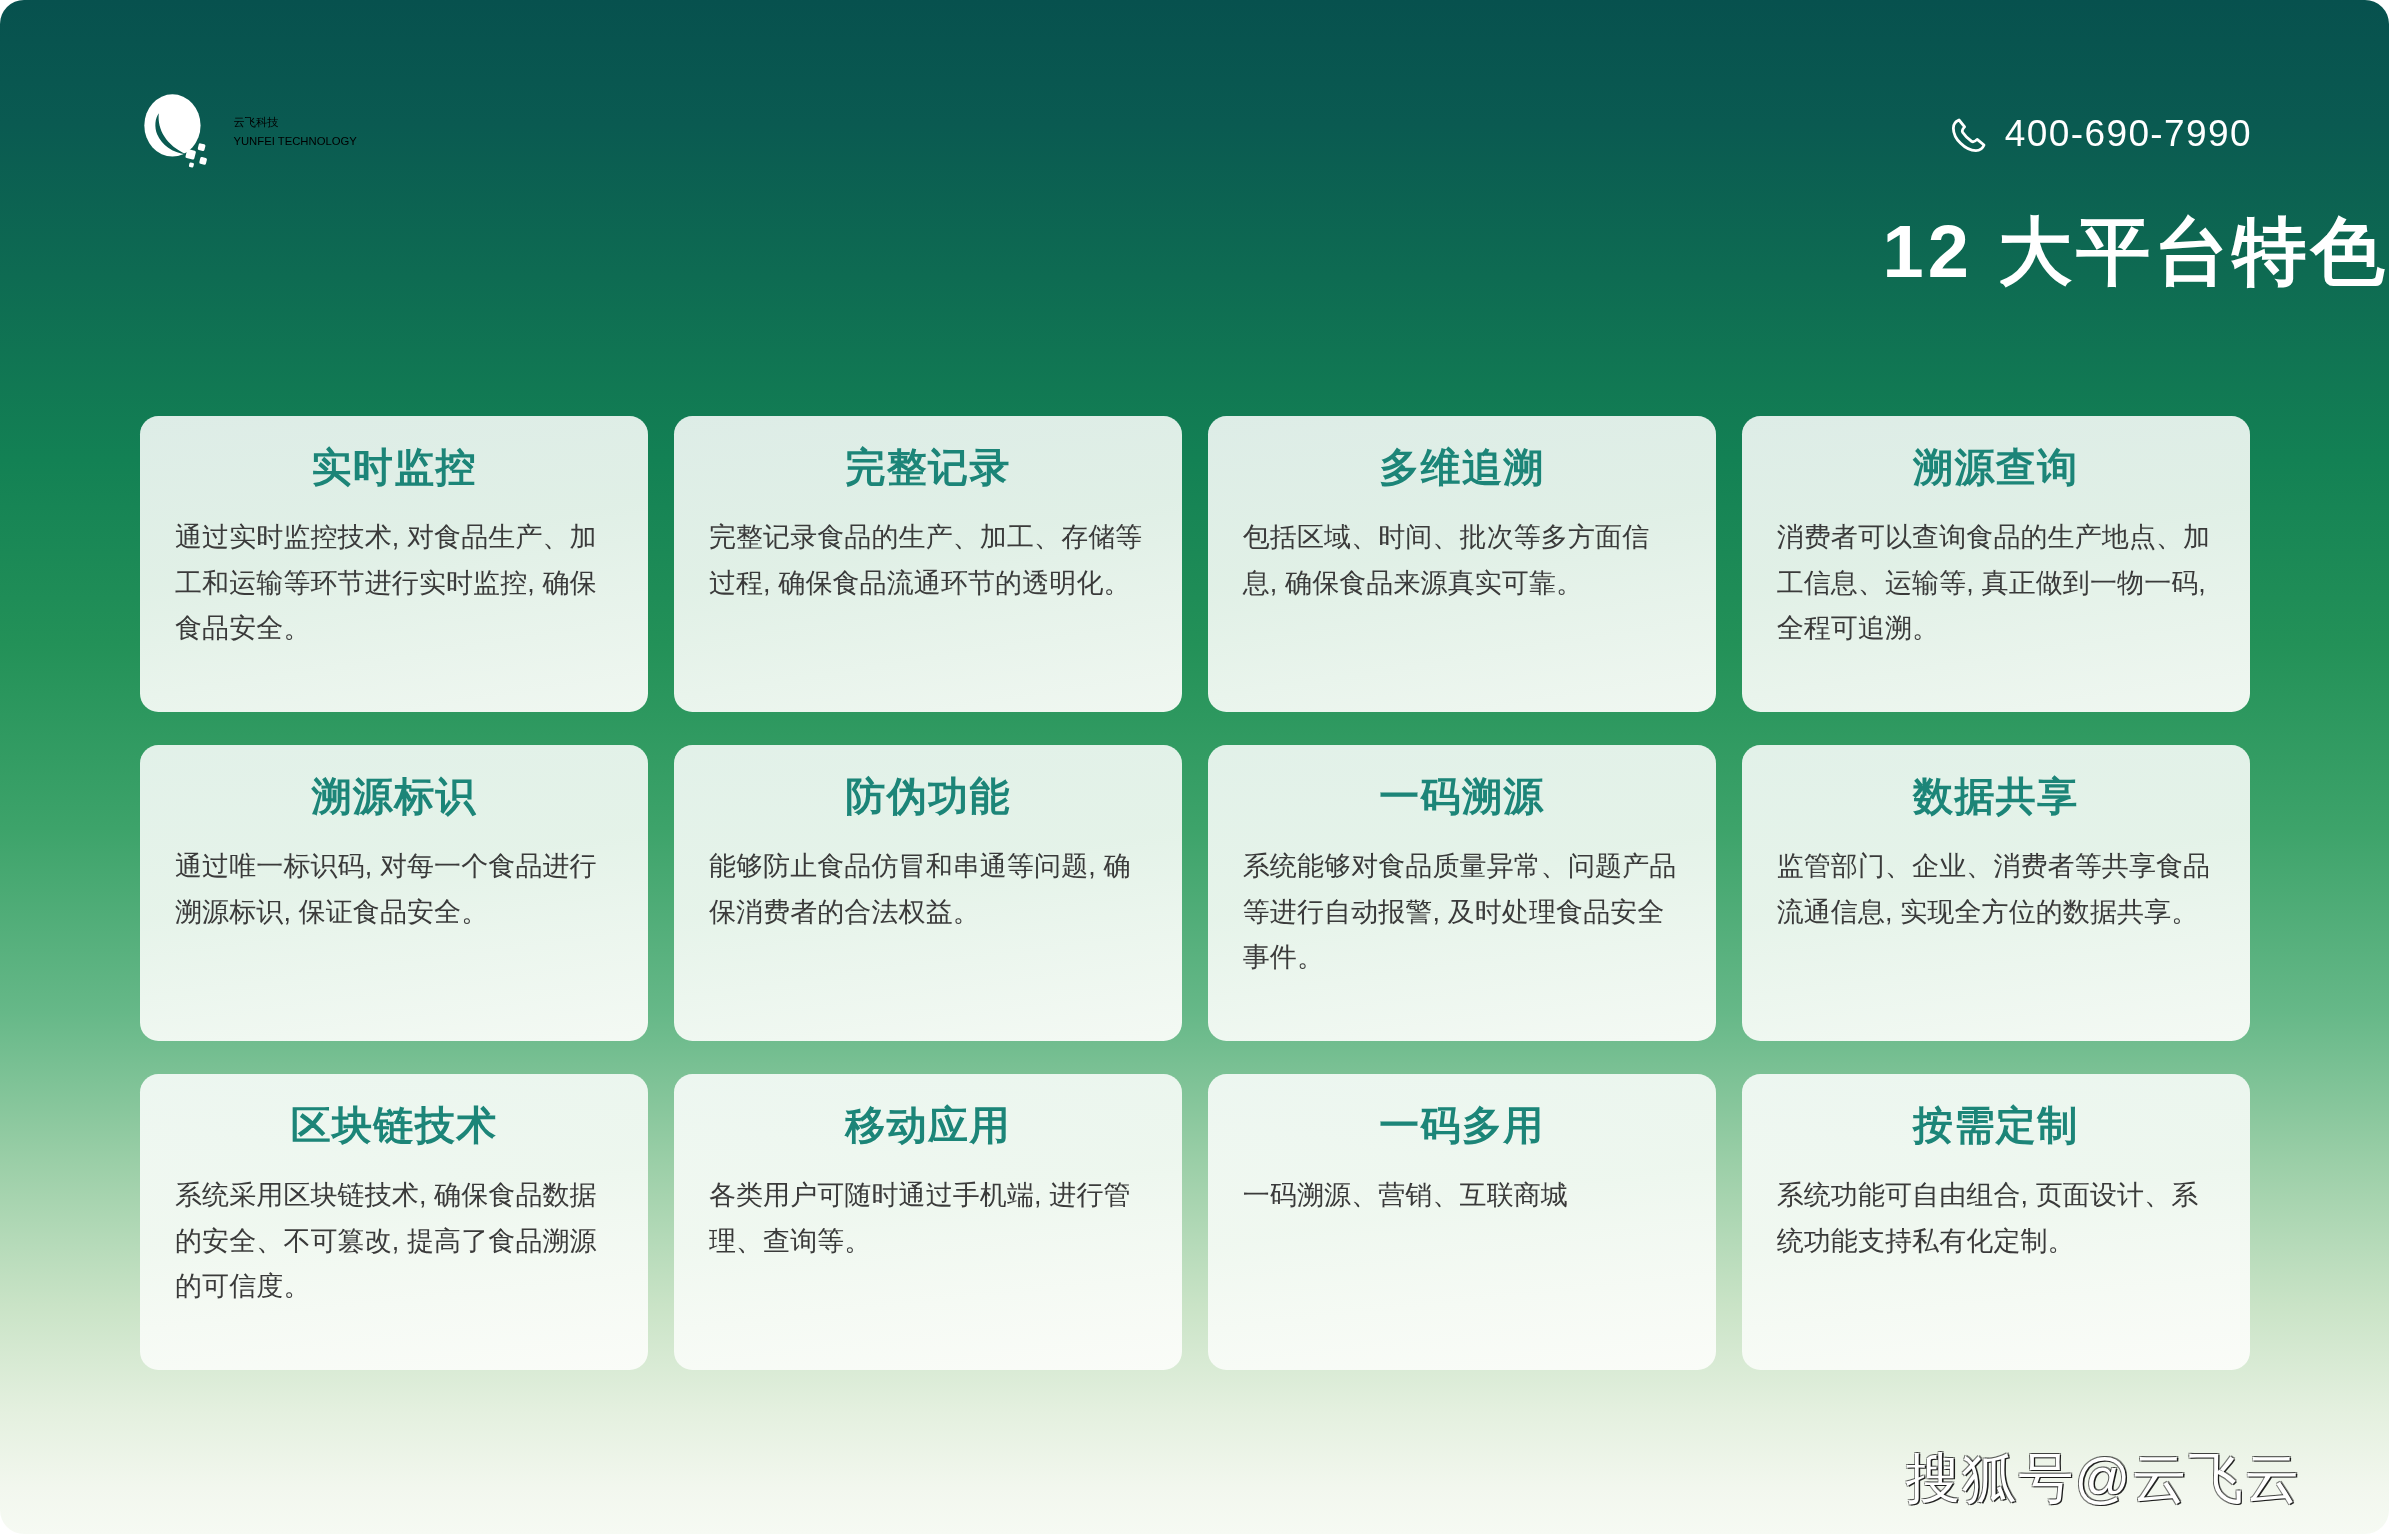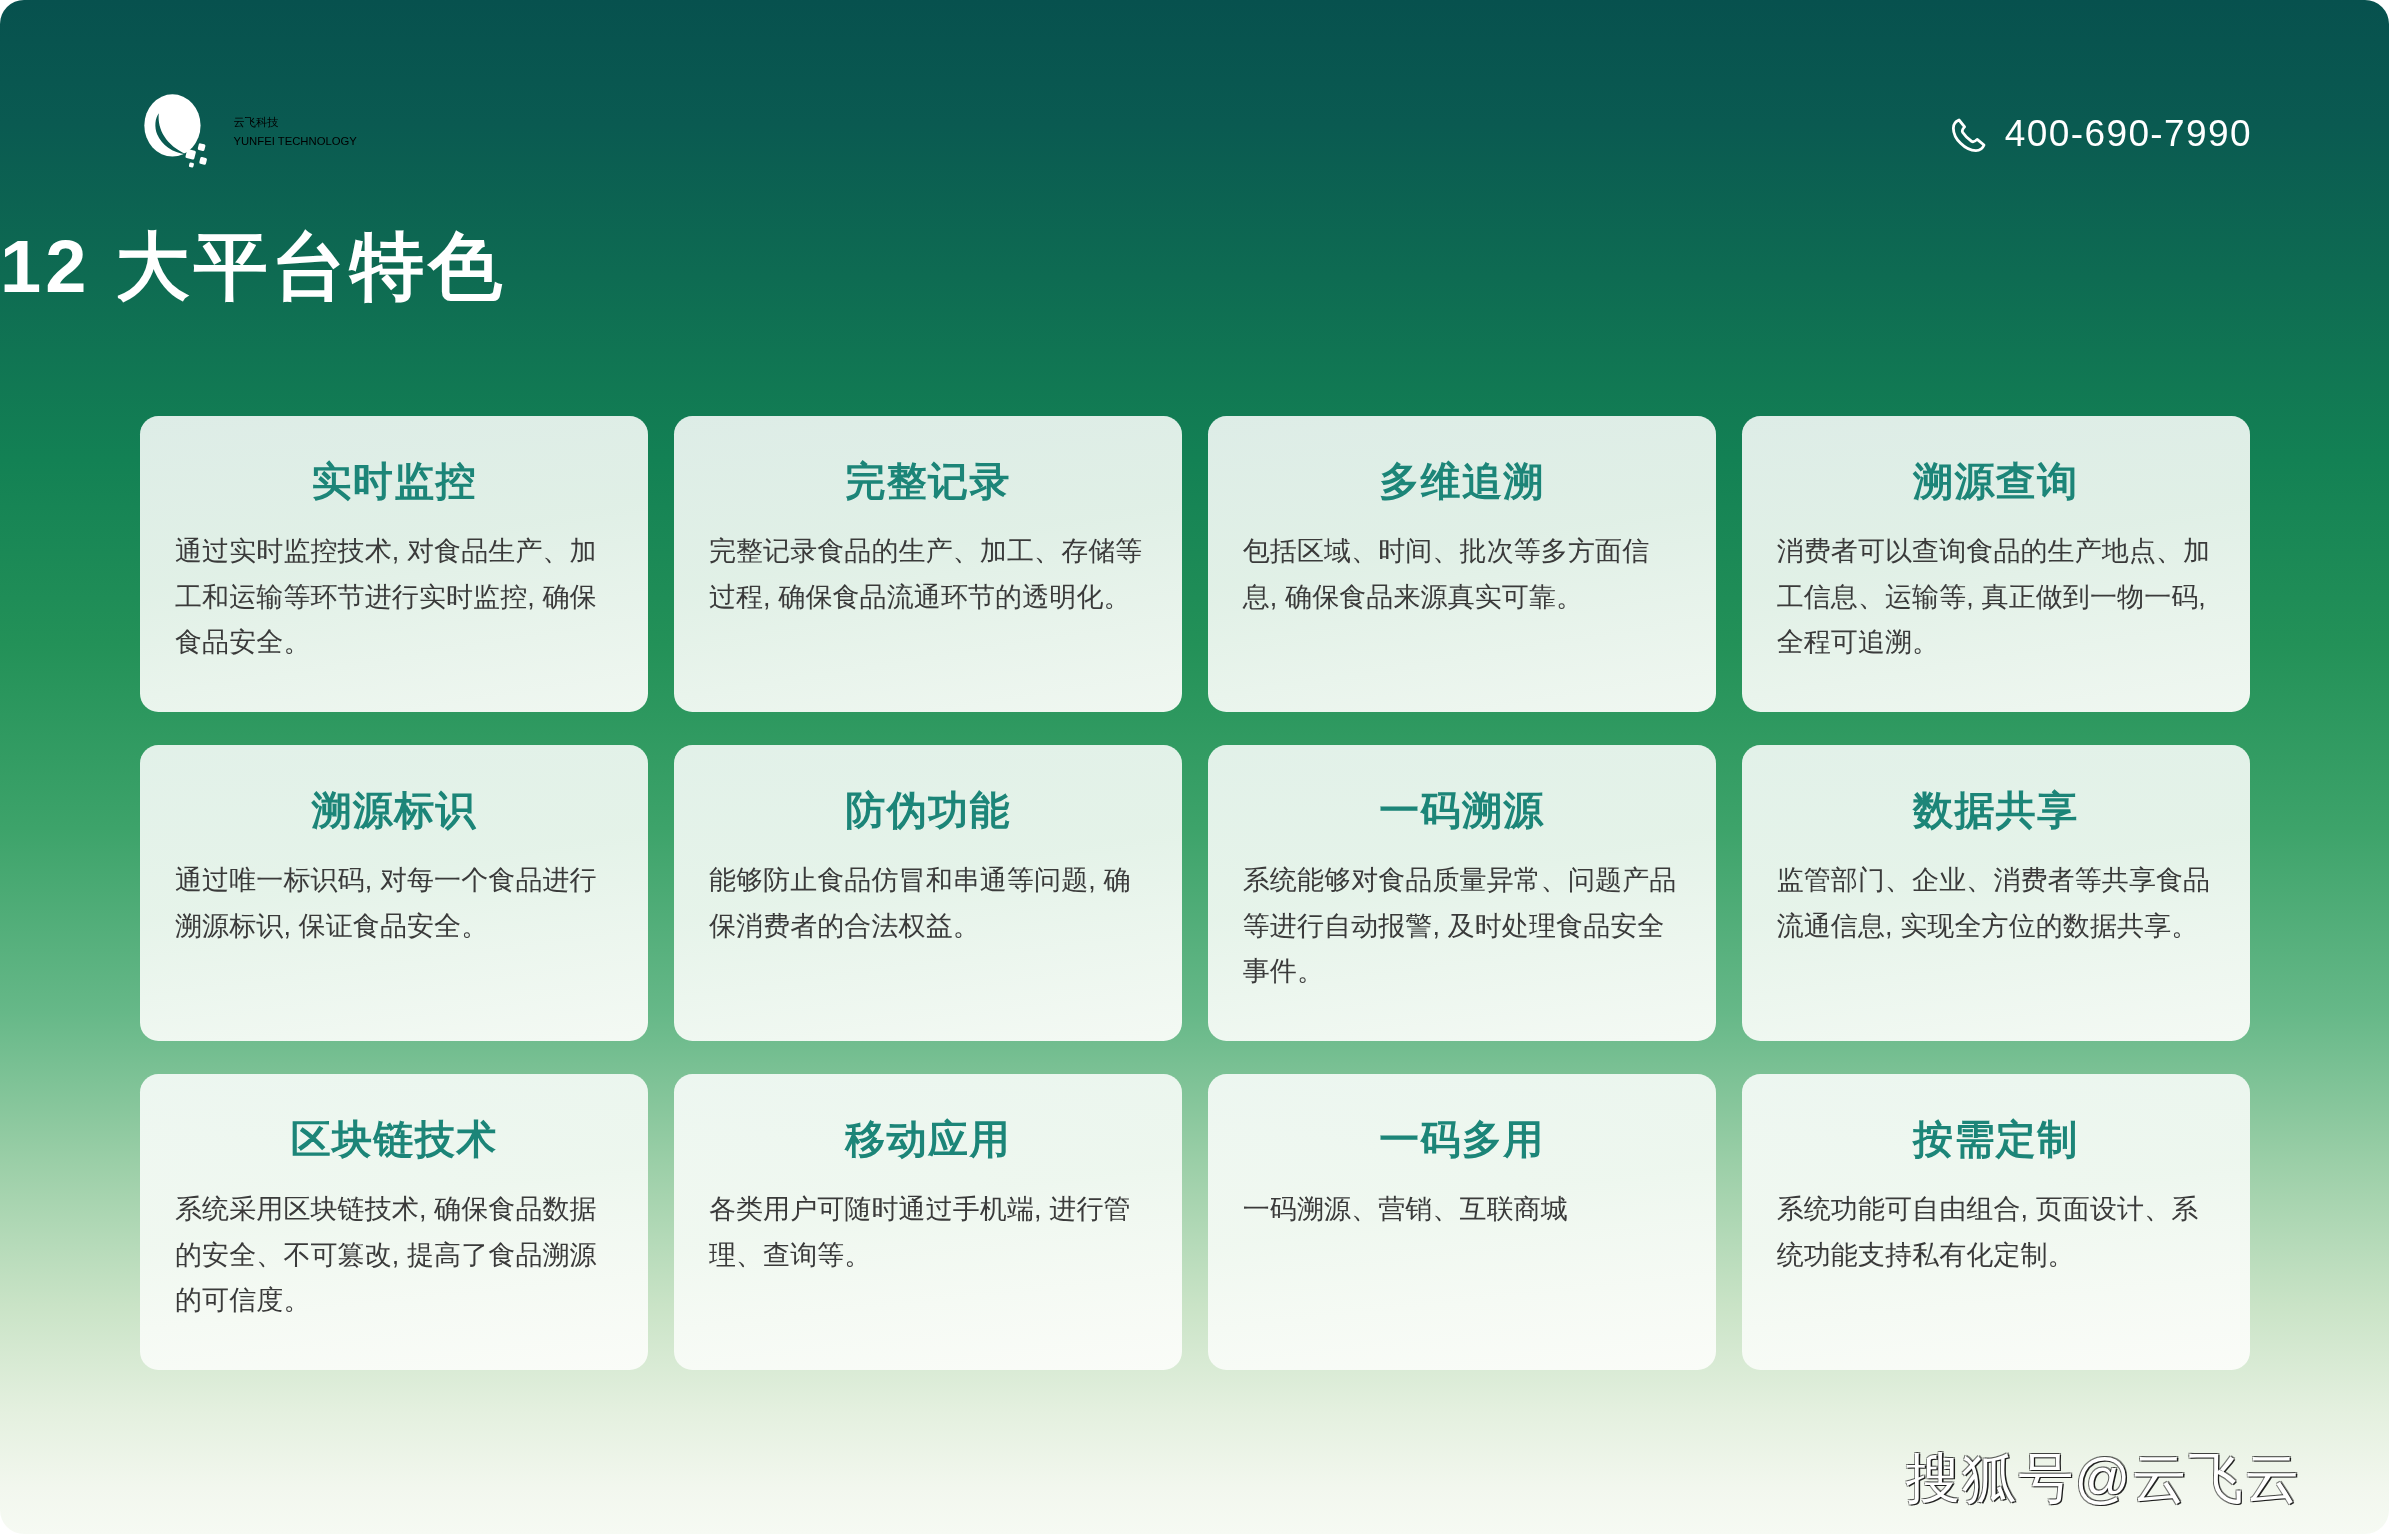--- a/index.html
+++ b/index.html
@@ -87,27 +87,26 @@
     line-height: 1;
     white-space: nowrap;
   }
 
   
   #page-title {
     position: absolute;
     top: 205px;
     left: 0;
     width: 100%;
-    text-align: left;
+    text-align: right;
     font-size: 74px;
     font-weight: 700;
     color: #ffffff;
     letter-spacing: 4.2px;
     line-height: 1.28;
-    margin-top: 15px;
   }
 
   
   #grid {
     position: absolute;
     left: 140px;
     top: 416px;
     width: 2110px;
     display: grid;
     grid-template-columns: repeat(4, 1fr);
@@ -115,21 +114,21 @@
     column-gap: 25.5px;
     row-gap: 33px;
   }
 
   .card {
     border-radius: 18.4px;
     background: linear-gradient(170deg,
         rgba(255,255,255,0.86) 0%,
         rgba(246,251,246,0.90) 45%,
         rgba(252,253,250,0.94) 100%);
-    padding: 42px 35px 21px 35px;
+    padding: 28px 35px 21px 35px;
     display: flex;
     flex-direction: column;
     align-items: center;
     overflow: hidden;
   }
 
   .card-title {
     font-size: 40px;
     font-weight: 700;
     color: #1c8578;

